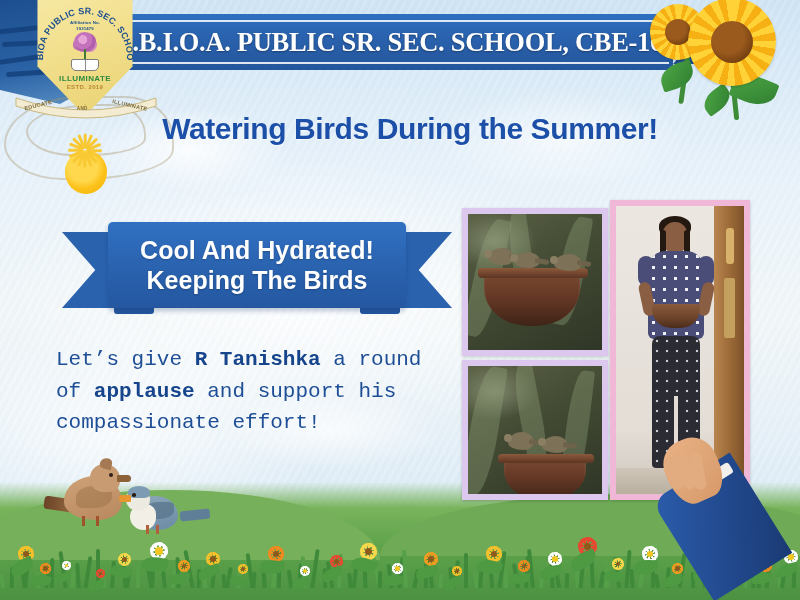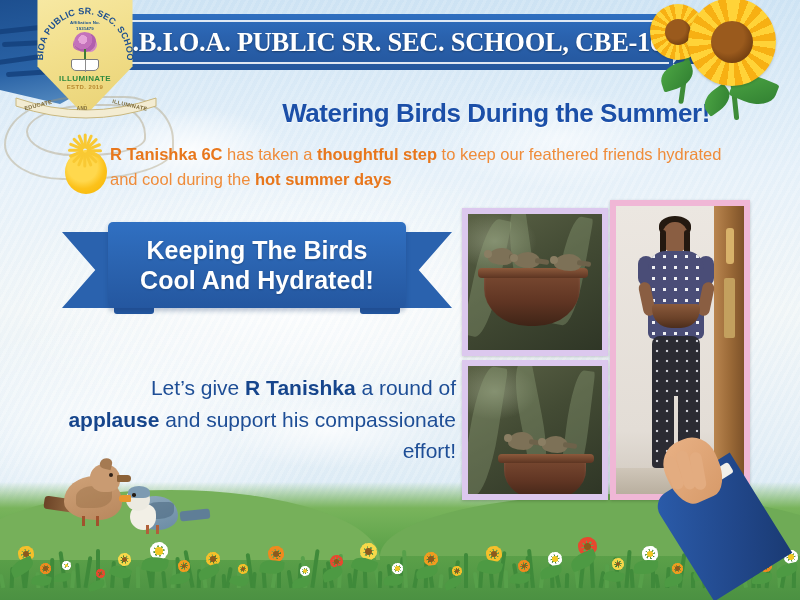--- a/index.html
+++ b/index.html
@@ -149,23 +149,23 @@
   .sun { position: absolute; left: 46px; top: 132px; width: 78px; height: 78px; z-index: 3; }
   .sun-core {
     position: absolute; left: 19px; top: 18px; width: 42px; height: 44px;
     background: radial-gradient(circle at 42% 38%, #ffd84d 0 40%, #fcc21b 60%, #f5b400 100%);
     border-radius: 50%;
   }
   .ray { position: absolute; left: 50%; top: 50%; width: 2.6px; height: 15px; background: #f9c933; border-radius: 2px; transform-origin: 50% -13px; }
 
   
   .headline {
-    position: absolute; left: 110px; top: 98px; width: 600px; z-index: 7;
-    text-align: right;
-    font-size: 26px; font-weight: 700; color: #1b4fa8;
+    position: absolute; left: 110px; top: 112px; width: 600px; z-index: 7;
+    text-align: center;
+    font-size: 30px; font-weight: 700; color: #1b4fa8;
     letter-spacing: -0.4px;
     text-shadow: 0 1px 1px rgba(255,255,255,0.8);
   }
 
   
   .intro {
     position: absolute; left: 110px; top: 142px; width: 635px; z-index: 7;
     font-size: 16.5px; line-height: 1.52; color: #ef8c3a; text-align: left;
   }
   .intro b { color: #e8771c; font-weight: 700; }
@@ -190,22 +190,22 @@
     text-shadow: 0 1px 2px rgba(0,0,0,0.22);
   }
   .banner-foot-l, .banner-foot-r {
     position: absolute; bottom: 0; width: 40px; height: 8px; background: #2457a0; border-radius: 0 0 3px 3px;
   }
   .banner-foot-l { left: 52px; }
   .banner-foot-r { right: 52px; }
 
   
   .closing {
-    position: absolute; left: 56px; top: 372px; width: 400px; z-index: 7;
-    text-align: right; font-size: 21px; line-height: 1.5; color: #1e4e96;
+    position: absolute; left: 56px; top: 344px; width: 400px; z-index: 7;
+    text-align: left; font-size: 21px; line-height: 1.5; color: #1e4e96; font-family: Liberation Mono, monospace;
   }
   .closing b { font-weight: 700; color: #16458c; }
 
   
   .collage { position: absolute; left: 462px; top: 200px; width: 288px; height: 300px; z-index: 8; }
   .photo {
     position: absolute; background: #6f6a55; overflow: hidden;
     border: 6px solid #dcc8ee;
     box-shadow: 0 1px 3px rgba(0,0,0,0.2);
   }
@@ -410,32 +410,29 @@
         <div class="ray" style="transform: translate(-50%, -50%) rotate(247.5deg) translateY(-30px);"></div>
         <div class="ray" style="transform: translate(-50%, -50%) rotate(270deg) translateY(-30px);"></div>
         <div class="ray" style="transform: translate(-50%, -50%) rotate(292.5deg) translateY(-30px);"></div>
         <div class="ray" style="transform: translate(-50%, -50%) rotate(315deg) translateY(-30px);"></div>
         <div class="ray" style="transform: translate(-50%, -50%) rotate(337.5deg) translateY(-30px);"></div>
       </div>
   </div>
 
   <div class="headline">Watering Birds During the Summer!</div>
 
-  <div class="intro">
-    <b>R Tanishka 6C</b><span> has taken a </span><b>thoughtful step</b><span> to keep our feathered friends hydrated and cool during the </span><b>hot summer days</b>
-  </div>
 
   <div class="banner-wrap">
     <div class="banner-tail-l"></div>
     <div class="banner-tail-r"></div>
     <div class="banner-foot-l"></div>
     <div class="banner-foot-r"></div>
     <div class="banner-body">
+      <div class="banner-line">Cool And Hydrated!</div>
       <div class="banner-line">Keeping The Birds</div>
-      <div class="banner-line">Cool And Hydrated!</div>
     </div>
   </div>
 
   <div class="closing">
     <span>Let’s give </span><b>R Tanishka</b><span> a round of </span><b>applause</b><span> and support his compassionate effort!</span>
   </div>
 
   <div class="collage">
 
     <div class="photo photo-top">

